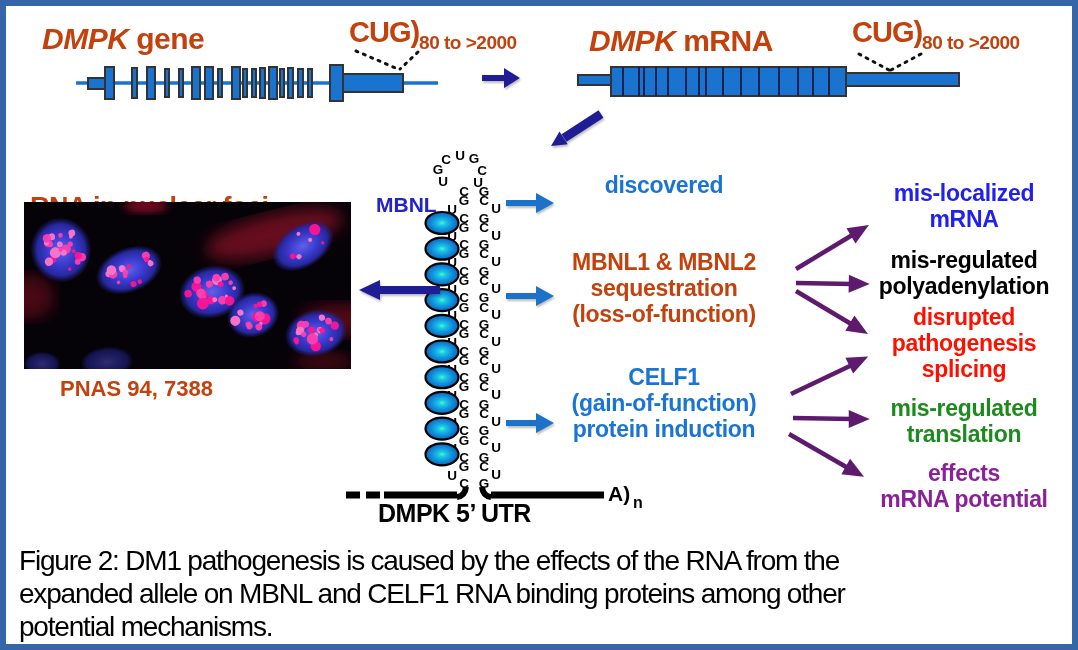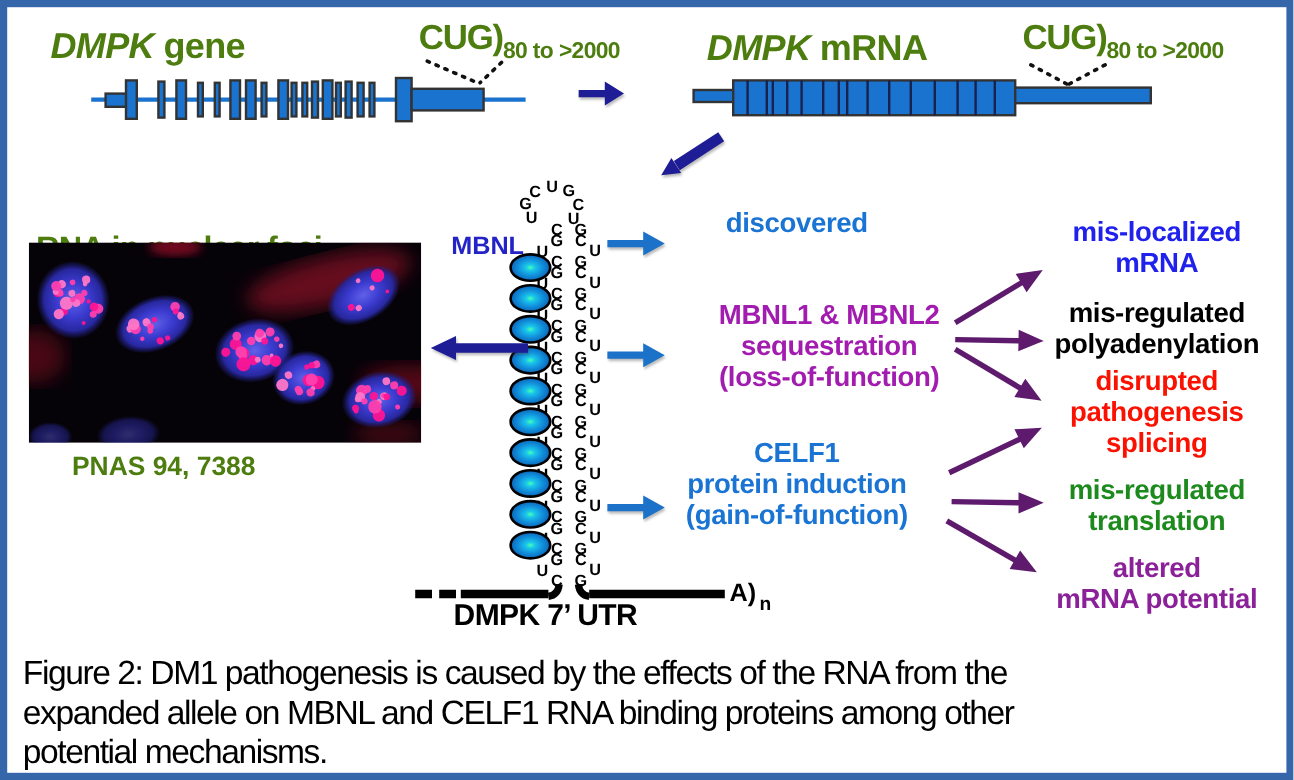--- a/index.html
+++ b/index.html
@@ -1,20 +1,20 @@
 <!DOCTYPE html>
 <html><head>
 <meta charset="utf-8">
 <style>
   html,body{margin:0;padding:0;background:#fff;}
   .frame{position:relative;width:1078px;height:650px;box-sizing:border-box;
          border:6px solid #3566a9;background:#fff;overflow:hidden;
          font-family:"Liberation Sans",sans-serif;}
   .abs{position:absolute;}
-  .navy{color:#4d7c0f;}
+  .navy{color:#c2410c;}
   .diag-title{font-size:30px;font-weight:bold;letter-spacing:-0.5px;}
   .diag-title .it{font-style:italic;}
   .cug{font-size:29px;font-weight:bold;letter-spacing:-1px;text-align:right;}
   .cug .sub{font-size:19px;position:relative;top:7px;letter-spacing:-0.5px;}
   .foci-head{font-size:27px;font-weight:bold;letter-spacing:-0.5px;}
   .pnas{font-size:22px;font-weight:bold;}
   .block{width:230px;text-align:center;font-weight:bold;font-size:23px;
          line-height:26px;letter-spacing:-0.3px;}
   .utr{font-size:25px;font-weight:bold;color:#000;letter-spacing:-0.5px;}
   .caption{width:1040px;color:#000;font-size:28px;line-height:33px;letter-spacing:-1.2px;}
@@ -366,49 +366,49 @@
       <line x1="155" y1="351" x2="268" y2="351"></line>
     </g>
     <g stroke="#000" stroke-width="6" fill="none">
       <path d="M121,353 Q129,352 130,343"></path>
       <path d="M155,353 Q147,352 146,343"></path>
     </g>
     <text x="272" y="357" font-size="21" font-weight="bold" fill="#000" font-family="Liberation Sans, sans-serif">A)</text>
     <text x="297" y="364" font-size="16" font-weight="bold" fill="#000" font-family="Liberation Sans, sans-serif">n</text>
   </svg>
 
-  <div class="abs utr" style="left:372px;top:493px;">DMPK 7’ UTR</div>
+  <div class="abs utr" style="left:372px;top:493px;">DMPK 5’ UTR</div>
 
   <svg class="abs sh" style="left:350px;top:272px;" width="88" height="24">
     <line x1="84" y1="12" x2="22" y2="12" stroke="#1e1d96" stroke-width="8"></line>
     <polygon points="3,12 24,2 24,22" fill="#1e1d96"></polygon>
   </svg>
 
   <svg class="abs sh" style="left:500px;top:186px;" width="50" height="22">
     <polygon points="0,8 30,8 30,1 48,11 30,21 30,14 0,14" fill="#1c72c8"></polygon>
   </svg>
   <svg class="abs sh" style="left:500px;top:279px;" width="50" height="22">
     <polygon points="0,8 30,8 30,1 48,11 30,21 30,14 0,14" fill="#1c72c8"></polygon>
   </svg>
   <svg class="abs sh" style="left:500px;top:406px;" width="50" height="22">
     <polygon points="0,8 30,8 30,1 48,11 30,21 30,14 0,14" fill="#1c72c8"></polygon>
   </svg>
 
   <div class="abs block" style="left: 543px; top: 166px; color: rgb(26, 116, 212);">
     <div>discovered</div>
   </div>
-  <div class="abs block" style="left: 570px; top: 243px; color: #a21caf;">
+  <div class="abs block" style="left: 543px; top: 243px; color: #c2410c;">
     <div>MBNL1 &amp; MBNL2</div>
     <div>sequestration</div>
     <div>(loss-of-function)</div>
   </div>
   <div class="abs block" style="left: 543px; top: 358px; color: rgb(26, 116, 212);">
     <div>CELF1</div>
+    <div>(gain-of-function)</div>
     <div>protein induction</div>
-    <div>(gain-of-function)</div>
   </div>
 
   <svg class="abs" style="left:775px;top:205px;" width="100" height="275">
     <g stroke="#5e1a6d" stroke-width="4.5" fill="#5e1a6d">
       <line x1="15" y1="58" x2="73" y2="23"></line>
         <polygon points="83,17 74.7,28.4 69.1,19.0"></polygon>
       <line x1="15" y1="72" x2="71" y2="73"></line>
         <polygon points="83,73 69.9,78.3 70.1,67.3"></polygon>
       <line x1="15" y1="80" x2="71" y2="113.5"></line>
         <polygon points="82,120 68,118 73.6,108.6"></polygon>
@@ -432,21 +432,21 @@
   <div class="abs block" style="left: 843px; top: 298px; color: rgb(251, 17, 0);">
     <div>disrupted</div>
     <div>pathogenesis</div>
     <div>splicing</div>
   </div>
   <div class="abs block" style="left: 843px; top: 389px; color: rgb(29, 138, 29);">
     <div>mis-regulated</div>
     <div>translation</div>
   </div>
   <div class="abs block" style="left: 843px; top: 454px; color: rgb(139, 33, 153);">
-    <div>altered</div>
+    <div>effects</div>
     <div>mRNA potential</div>
   </div>
 
   <div class="abs caption" style="left:13px;top:538px;">
     <div>Figure 2: DM1 pathogenesis is caused by the effects of the RNA from the</div>
     <div>expanded allele on MBNL and CELF1 RNA binding proteins among other</div>
     <div>potential mechanisms.</div>
   </div>
 
 </div>

